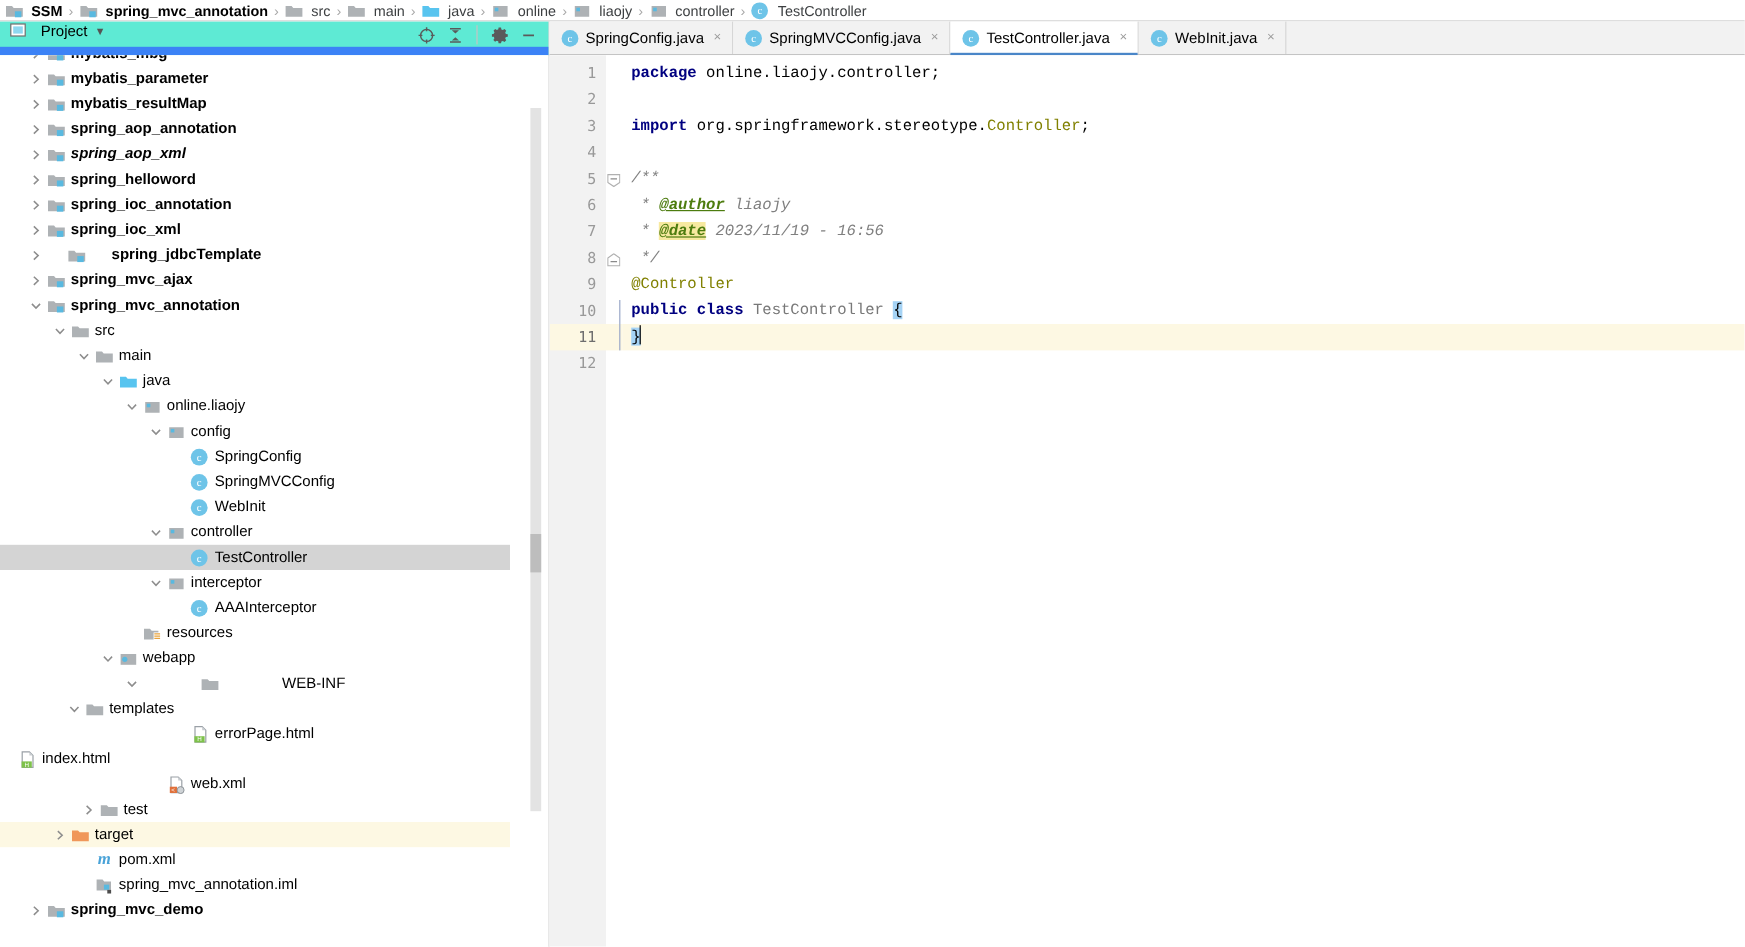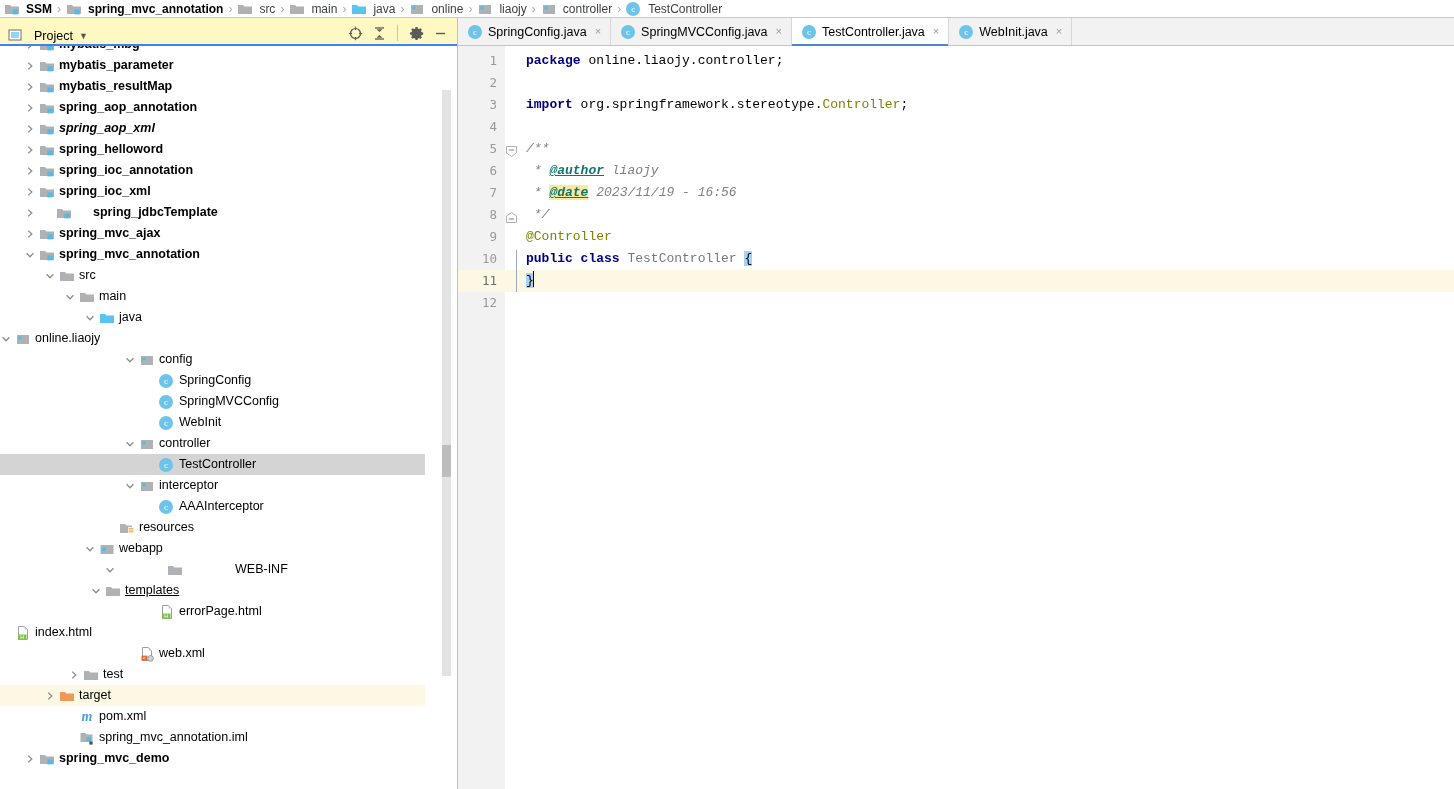--- a/index.html
+++ b/index.html
@@ -56,23 +56,23 @@
     position: relative;
     background: #ffffff;
     border-right: 1px solid #c0c0c0;
     display: flex;
     flex-direction: column;
   }
   #project-toolbar {
     height: 28px;
     min-height: 28px;
     display: flex;
-    align-items: flex-end;
-    background: #fef9c3;
-    border-bottom: 2px solid #3b82f6;
+    align-items: flex-start;
+    background: #5eead4;
+    border-bottom: 7px solid #3b82f6;
     padding: 0 6px 0 8px;
   }
   #project-title-group {
     display: flex;
     align-items: center;
     gap: 6px;
     flex: 1;
   }
   #project-title-label { font-size: 12.5px; color: #000; }
   .tool-icons { display: flex; align-items: center; gap: 2px; }
@@ -266,21 +266,21 @@
     padding-left: 7px;
     color: #000000;
   }
   .cline.cur { background: #fdf8e3; }
   .kw { color: #000080; font-weight: bold; }
   .plain { color: #000000; }
   .type { color: #787878; }
   .anno { color: #808000; }
   .cmt { color: #808080; font-style: italic; }
   .cmt-tag {
-    color: #0f766e;
+    color: #4d7c0f;
     font-style: italic;
     font-weight: bold;
     text-decoration: underline;
   }
   .cmt-tag.hl { background: #f7e9a0; }
   .brace-hl { background: #a5d3f5; }
   .caret {
     display: inline-block;
     width: 1px;
     height: 16px;
@@ -569,21 +569,21 @@
             <span class="arrow">
               <svg width="12" height="12" viewBox="0 0 12 12">
                 <polyline points="2.6,4.2 6,7.8 9.4,4.2" fill="none" stroke="#8d8d8d" stroke-width="1.3"></polyline>
               </svg>
             </span>
             <span class="ico"><svg width="16" height="16" viewBox="0 0 16 16">
                 <path d="M1 4h5l1.4 1.6H15V13H1z" fill="#58c4ef"></path>
               </svg></span>
             <span class="lbl">java</span>
           </div>
-          <div class="row" style=" text-align: right;">
+          <div class="row" style="padding-left: 104px; text-align: right;">
             <span class="arrow">
               <svg width="12" height="12" viewBox="0 0 12 12">
                 <polyline points="2.6,4.2 6,7.8 9.4,4.2" fill="none" stroke="#8d8d8d" stroke-width="1.3"></polyline>
               </svg>
             </span>
             <span class="ico"><svg width="16" height="16" viewBox="0 0 16 16">
                 <path d="M2 4h12v9H2z" fill="#aeb2b5"></path>
                 <rect x="3.3" y="5.4" width="3" height="3" fill="#59b9e0"></rect>
               </svg></span>
             <span class="lbl">online.liaojy</span>
@@ -676,21 +676,21 @@
             <span class="arrow">
               <svg width="12" height="12" viewBox="0 0 12 12">
                 <polyline points="2.6,4.2 6,7.8 9.4,4.2" fill="none" stroke="#8d8d8d" stroke-width="1.3"></polyline>
               </svg>
             </span>
             <span class="ico"><svg width="16" height="16" viewBox="0 0 16 16">
                 <path d="M1 4h5l1.4 1.6H15V13H1z" fill="#aeb2b5"></path>
               </svg></span>
             <span class="lbl">WEB-INF</span>
           </div>
-          <div class="row" style="padding-left: 90px; text-decoration: underline;">
+          <div class="row" style="padding-left: 56px;">
             <span class="arrow">
               <svg width="12" height="12" viewBox="0 0 12 12">
                 <polyline points="2.6,4.2 6,7.8 9.4,4.2" fill="none" stroke="#8d8d8d" stroke-width="1.3"></polyline>
               </svg>
             </span>
             <span class="ico"><svg width="16" height="16" viewBox="0 0 16 16">
                 <path d="M1 4h5l1.4 1.6H15V13H1z" fill="#aeb2b5"></path>
               </svg></span>
             <span class="lbl">templates</span>
           </div>

